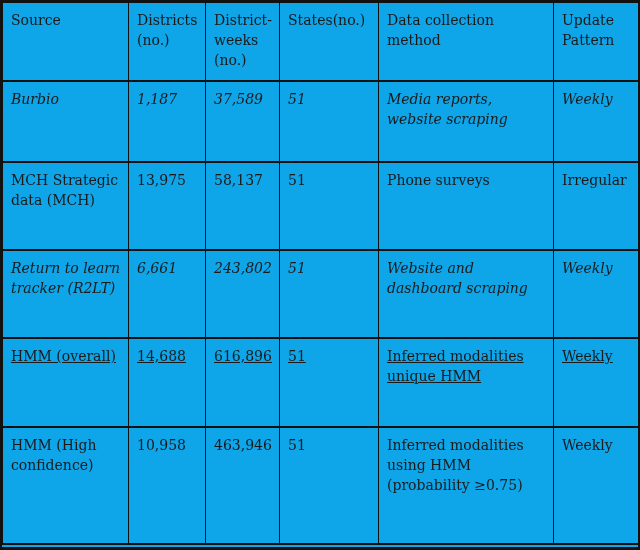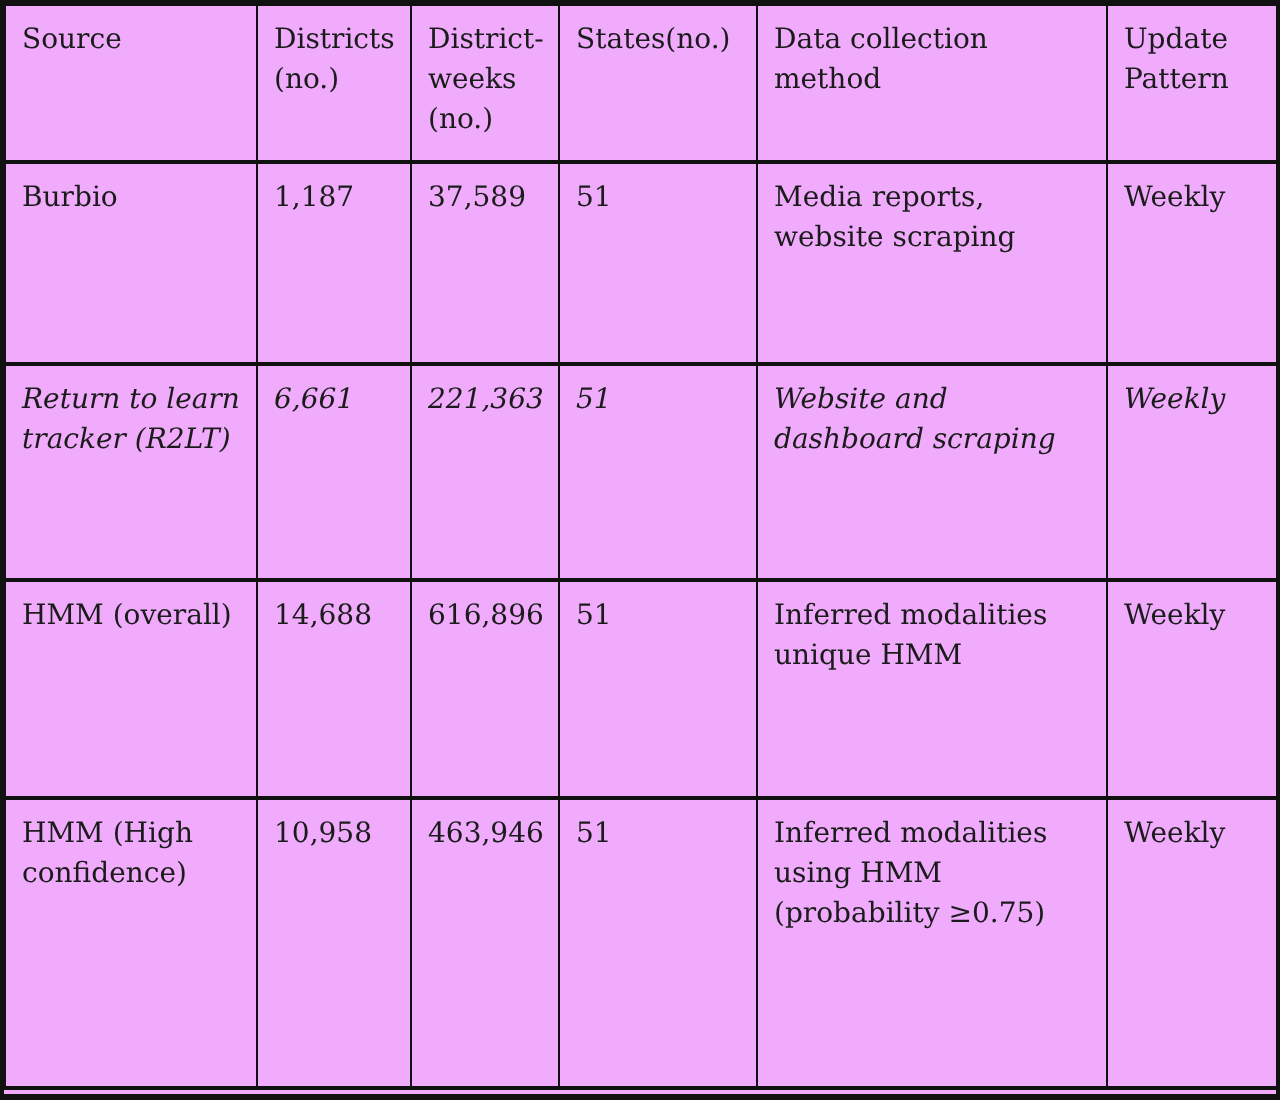--- a/index.html
+++ b/index.html
@@ -7,21 +7,21 @@
     width: 640px; height: 550px;
     background: #fdfdfd;
     font-family: "DejaVu Serif", "Liberation Serif", serif;
     color: #1b1b1b;
   }
   .table-frame {
     width: 640px; height: 550px;
     border: 2px solid #111;
     border-bottom: 3px solid #111;
     padding-bottom: 2px;      
-    background: #f0abfc;
+    background: #0ea5e9;
   }
   table.sources {
     width: 100%; height: 100%;
     border-collapse: collapse;
     table-layout: fixed;
     font-size: 14px;
     line-height: 20px;
   }
   col.c-source   { width: 126px; }
   col.c-districts{ width: 77px; }
@@ -32,26 +32,26 @@
   th, td {
     border: 1px solid #111;
     border-bottom-width: 2px;
     vertical-align: top;
     text-align: left;
     padding: 7px 5px 6px 8px;
     font-weight: normal;
     overflow: hidden;
   }
   thead tr { height: 78px; }
-  tr.row-burbio { height: 58px; }
+  tr.row-burbio { height: 58px; font-style: italic; }
   tr.row-mch    { height: 62px; }
   tr.row-r2lt   { height: 62px; font-style: italic; }
   tr.row-sd     { height: 83px; }
   tr.row-total  { height: 42px; }
-  tr.row-hmm-overall { height: 63px; }
+  tr.row-hmm-overall { height: 63px; text-decoration: underline; }
   tr.row-hmm-high    { height: 83px; }
 </style>
 </head>
 <body>
 
 <div class="table-frame">
   <table class="sources">
     <colgroup>
       <col class="c-source">
         <col class="c-districts">
@@ -72,24 +72,32 @@
     </thead>
     <tbody>
       <tr class="row-burbio">
         <td>Burbio</td>
         <td>1,187</td>
         <td>37,589</td>
         <td>51</td>
         <td>Media reports, website scraping</td>
         <td>Weekly</td>
       </tr>
+      <tr class="row-mch">
+        <td>MCH Strategic data (MCH)</td>
+        <td>13,975</td>
+        <td>58,137</td>
+        <td>51</td>
+        <td>Phone surveys</td>
+        <td>Irregular</td>
+      </tr>
       <tr class="row-r2lt">
         <td>Return to learn tracker (R2LT)</td>
         <td>6,661</td>
-        <td>221,363</td>
+        <td>243,802</td>
         <td>51</td>
         <td>Website and dashboard scraping</td>
         <td>Weekly</td>
       </tr>
       <tr class="row-hmm-overall">
         <td>HMM (overall)</td>
         <td>14,688</td>
         <td>616,896</td>
         <td>51</td>
         <td>Inferred modalities unique HMM</td>

